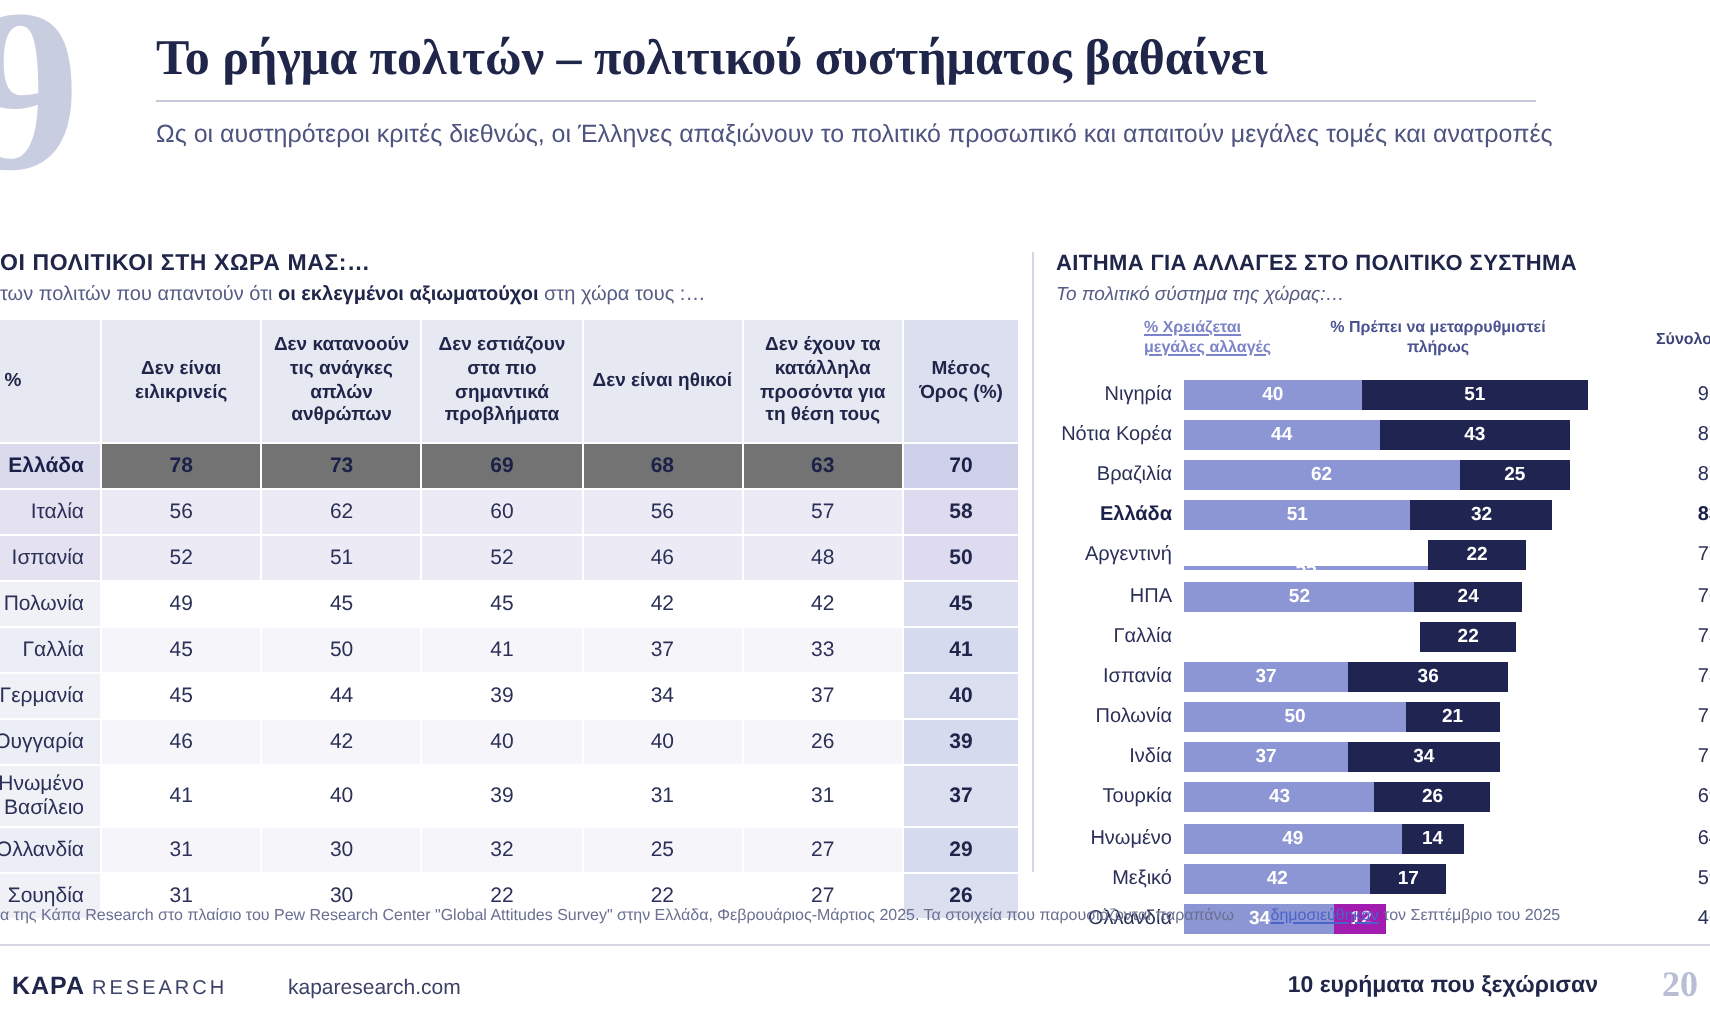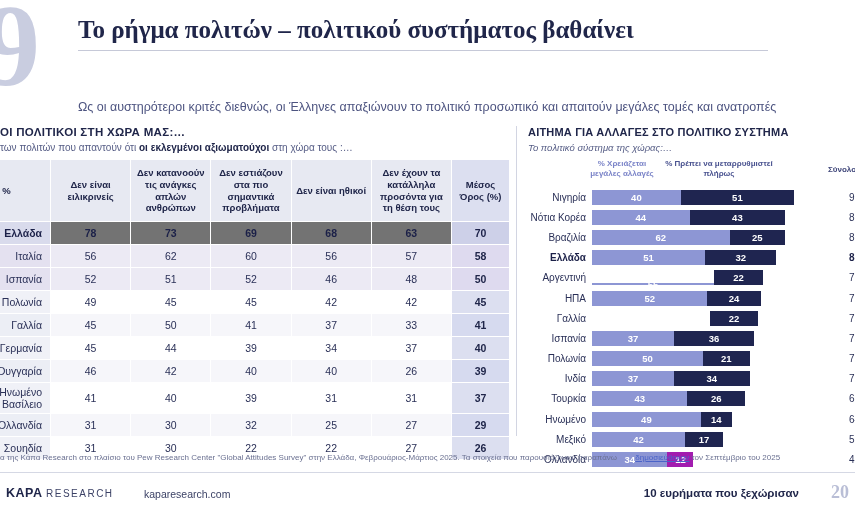--- a/index.html
+++ b/index.html
@@ -47,21 +47,20 @@
     z-index: 3;
   }
   .subtitle {
     position: absolute;
     left: 78px; top: 57px;
     width: 700px;
     font-size: 12.5px;
     color: #4d5480;
     line-height: 1.75;
     z-index: 3;
-    margin-top: 40px;
   }
 
   
   .left-panel {
     position: absolute;
     left: -38px; top: 126px;
     width: 548px;
   }
   .lp-head {
     font-size: 11.5px;
@@ -159,22 +158,22 @@
   .legend {
     position: relative;
     height: 26px;
     margin-top: 6px;
     font-size: 8px;
     color: #5b63a0;
     font-weight: 700;
     line-height: 1.2;
   }
   .legend .lg1 {
-    position: absolute; left: 58px; top: 0; width: 72px;
-    text-align: center; color: #7b84c8;
+    position: absolute; left: 44px; top: 0; width: 72px;
+    color: #7b84c8; text-decoration: underline;
   }
   .legend .lg2 {
     position: absolute; left: 136px; top: 0; width: 110px;
     text-align: center; color: #4a5390;
   }
   .legend .lg3 {
     position: absolute; left: 300px; top: 6px; width: 60px;
     text-align: left; color: #3d4478;
   }
 

